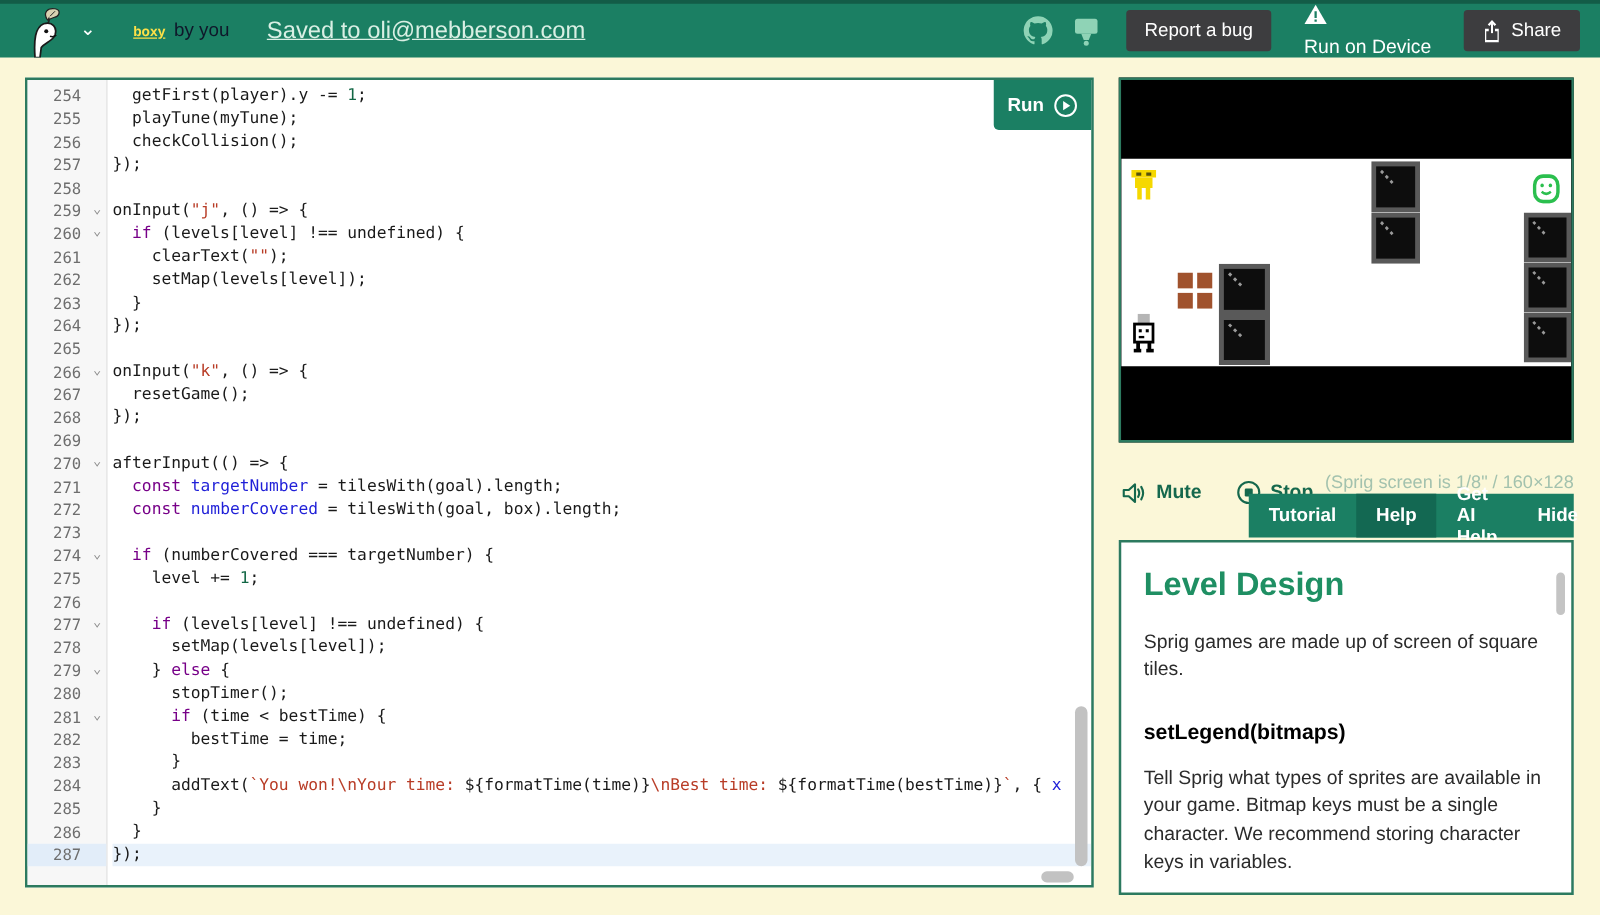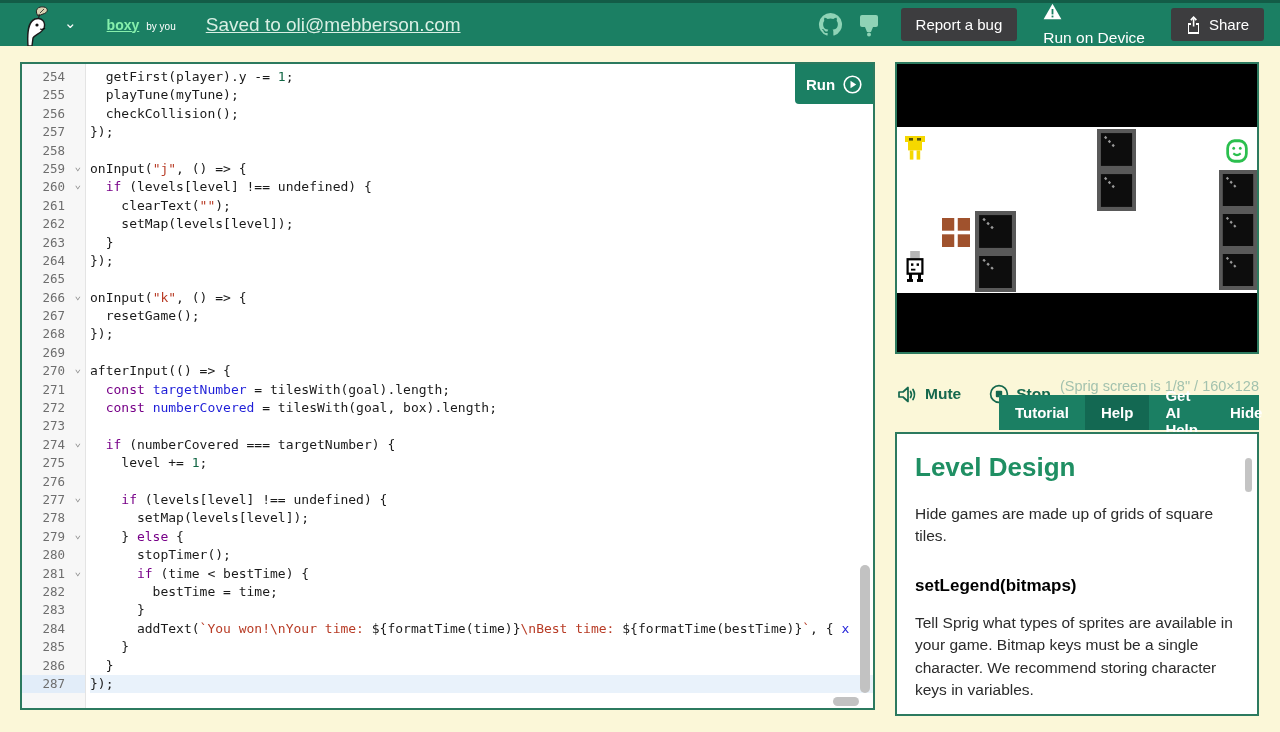--- a/index.html
+++ b/index.html
@@ -7,22 +7,22 @@
   body { font-family:"Liberation Sans", sans-serif; background:#fbf7d8; overflow:hidden; }
   #app { position:relative; width:1280px; height:732px; background:#fbf7d8; }
 
   
   .header { position:absolute; left:0; top:0; width:1280px; height:46px;
     background:#1b7f63; display:flex; align-items:center; padding:0 16px;
     border-top:3px solid #135c47; }
   .logo-wrap { display:flex; align-items:center; }
   .logo-chevron { color:#ffffff; font-size:15px; margin-left:8px; margin-top:-4px; cursor:pointer; }
   .title-group { display:flex; align-items:baseline; gap:7px; margin-left:30px; }
-  .proj-name { color:#86efac; font-weight:700; font-size:14px; text-decoration:underline; cursor:pointer; }
-  .proj-by { color:#ffffff; font-size:10px; }
+  .proj-name { color:#fde047; font-weight:700; font-size:11px; text-decoration:underline; cursor:pointer; }
+  .proj-by { color:#0f172a; font-size:15px; }
   .saved-link { color:#d9efe4; font-size:19px; text-decoration:underline; margin-left:30px; cursor:pointer; }
   .header-spacer { flex:1; }
   .hdr-icon { display:flex; align-items:center; cursor:pointer; }
   .hdr-btn { background:#3d3d3f; color:#fff; font-size:15px; height:33px;
     display:flex; align-items:center; gap:8px; padding:0 15px; border-radius:3px; cursor:pointer; }
   .run-device { display:flex; align-items:flex-start; gap:9px; color:#fff; font-size:15.5px; cursor:pointer; margin:0 26px;flex-direction:column; }
   .gh-icon { margin-right:14px; }
   .dev-icon { margin-right:20px; }
 
   
@@ -335,19 +335,19 @@
 
   <div class="tabbar">
       <div class="tab">Tutorial</div>
       <div class="tab active">Help</div>
       <div class="tab">Get AI Help</div>
       <div class="tab">Hide</div>
     </div>
 
   <div class="help-panel">
     <div class="help-title">Level Design</div>
-    <p class="help-p">Hide games are made up of grids of square tiles.</p>
+    <p class="help-p">Sprig games are made up of screen of square tiles.</p>
     <div class="help-h2">setLegend(bitmaps)</div>
     <p class="help-p">Tell Sprig what types of sprites are available in your game. Bitmap keys must be a single character. We recommend storing character keys in variables.</p>
     <div class="help-scroll"></div>
   </div>
 
 </div>
 
 </body></html>

